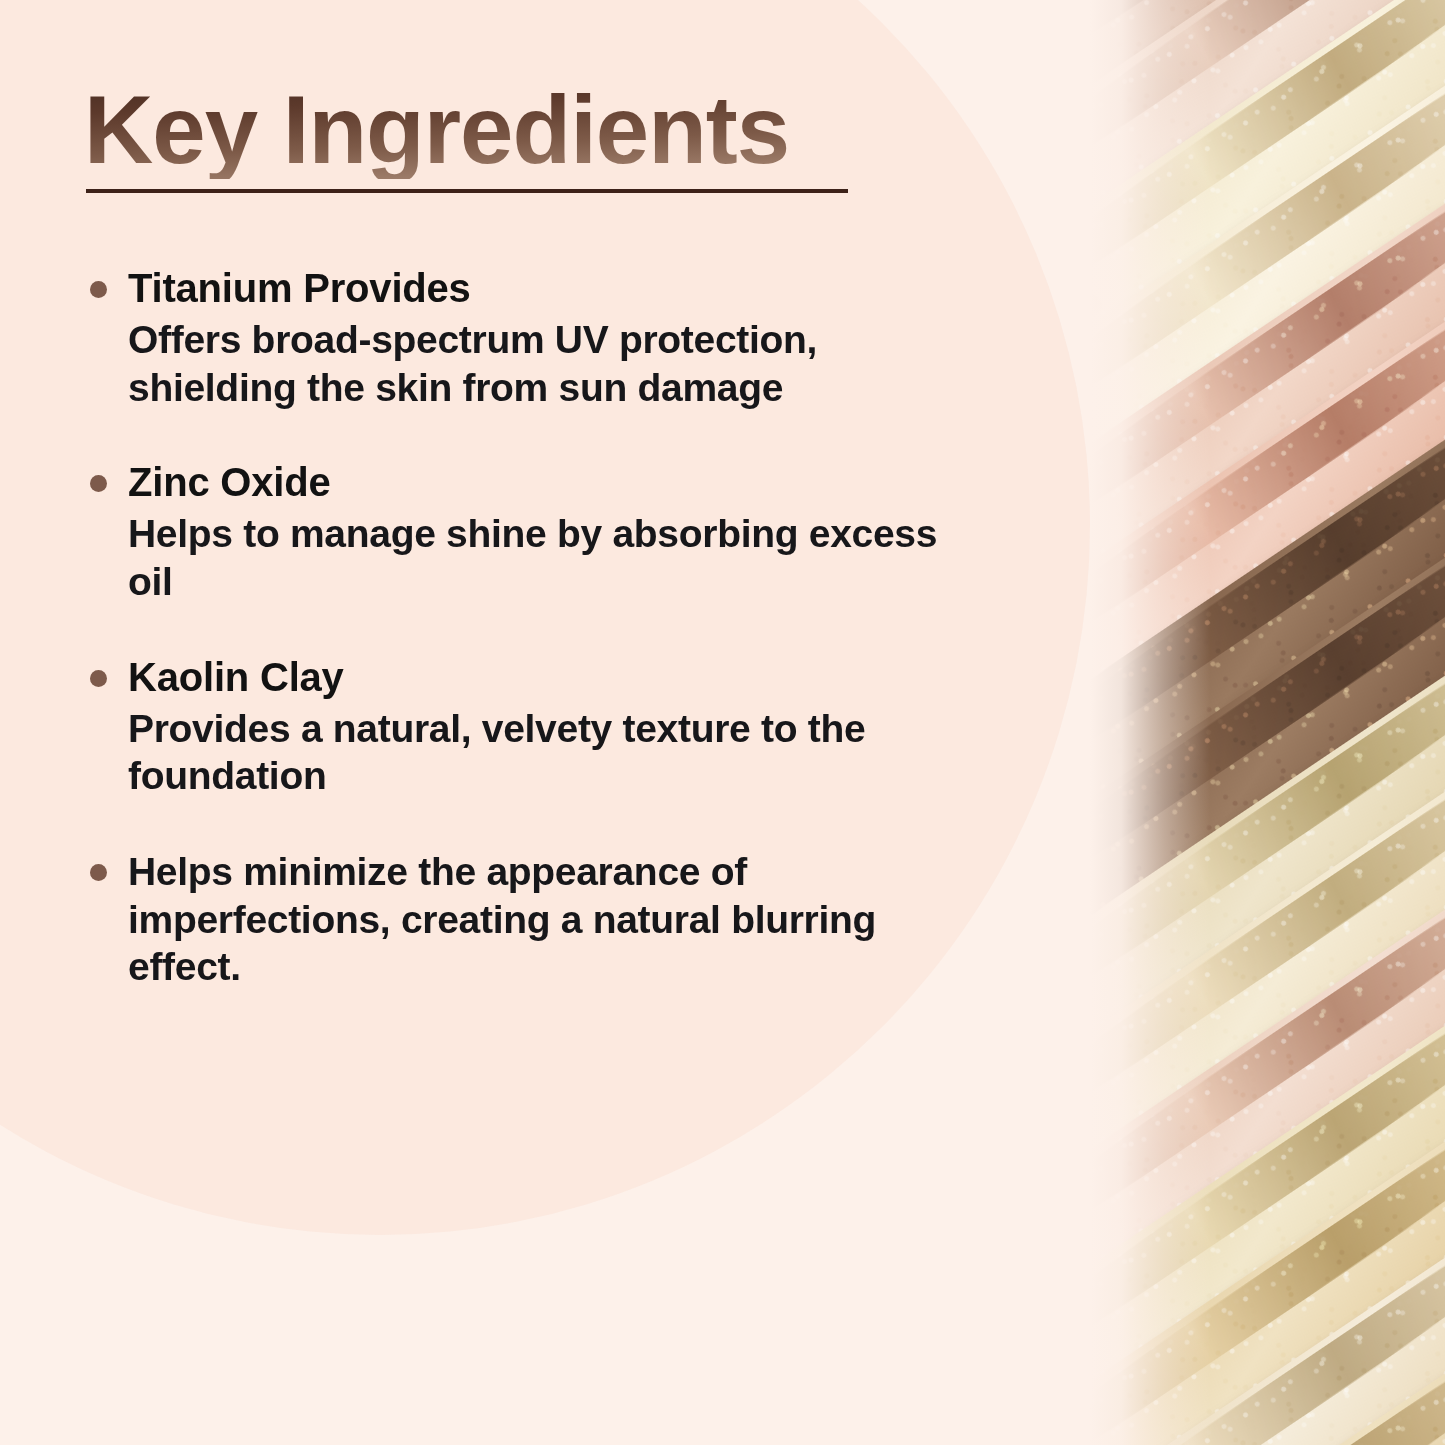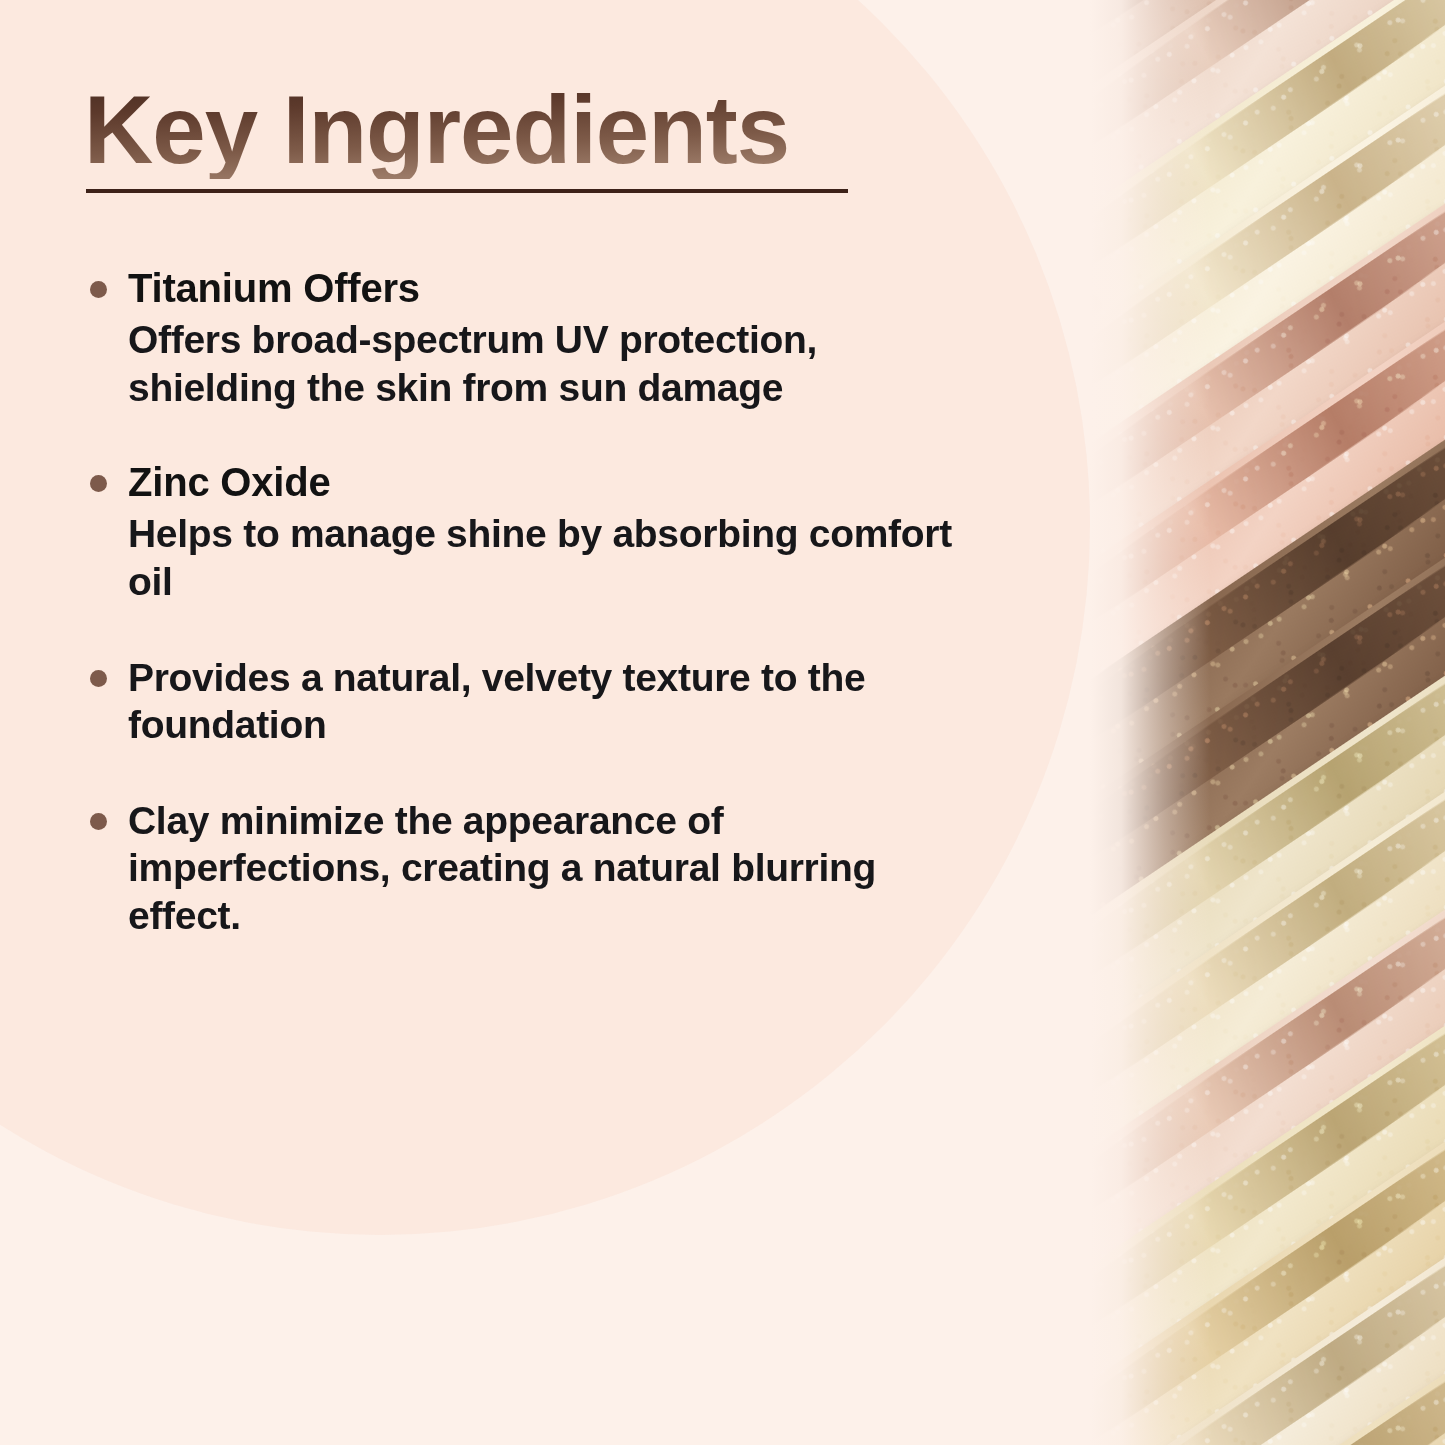--- a/index.html
+++ b/index.html
@@ -232,32 +232,33 @@
   <div class="content">
 
     <div class="title-wrap">
       <h1 class="title">Key Ingredients</h1>
       <div class="title-underline"></div>
     </div>
 
     <ul class="ing-list" id="ing-list">
         <li class="ing-item">
           <span class="bullet" style="background: rgb(125, 90, 75);"></span>
-          <p class="ing-name">Titanium Offers</p>
+          <p class="ing-name">Titanium Provides</p>
           <p class="ing-desc">Offers broad-spectrum UV protection, shielding the skin from sun damage</p>
         </li>
         <li class="ing-item">
           <span class="bullet" style="background: rgb(125, 90, 75);"></span>
           <p class="ing-name">Zinc Oxide</p>
-          <p class="ing-desc">Helps to manage shine by absorbing comfort oil</p>
-        </li>
-        <li class="ing-item">
-          <span class="bullet" style="background: rgb(125, 90, 75);"></span>
+          <p class="ing-desc">Helps to manage shine by absorbing excess oil</p>
+        </li>
+        <li class="ing-item">
+          <span class="bullet" style="background: rgb(125, 90, 75);"></span>
+          <p class="ing-name">Kaolin Clay</p>
           <p class="ing-desc">Provides a natural, velvety texture to the foundation</p>
         </li>
         <li class="ing-item">
           <span class="bullet" style="background: rgb(125, 90, 75);"></span>
-          <p class="ing-desc">Clay minimize the appearance of imperfections, creating a natural blurring effect.</p>
+          <p class="ing-desc">Helps minimize the appearance of imperfections, creating a natural blurring effect.</p>
         </li>
       </ul>
 
   </div>
 </div>
 
 </body></html>

